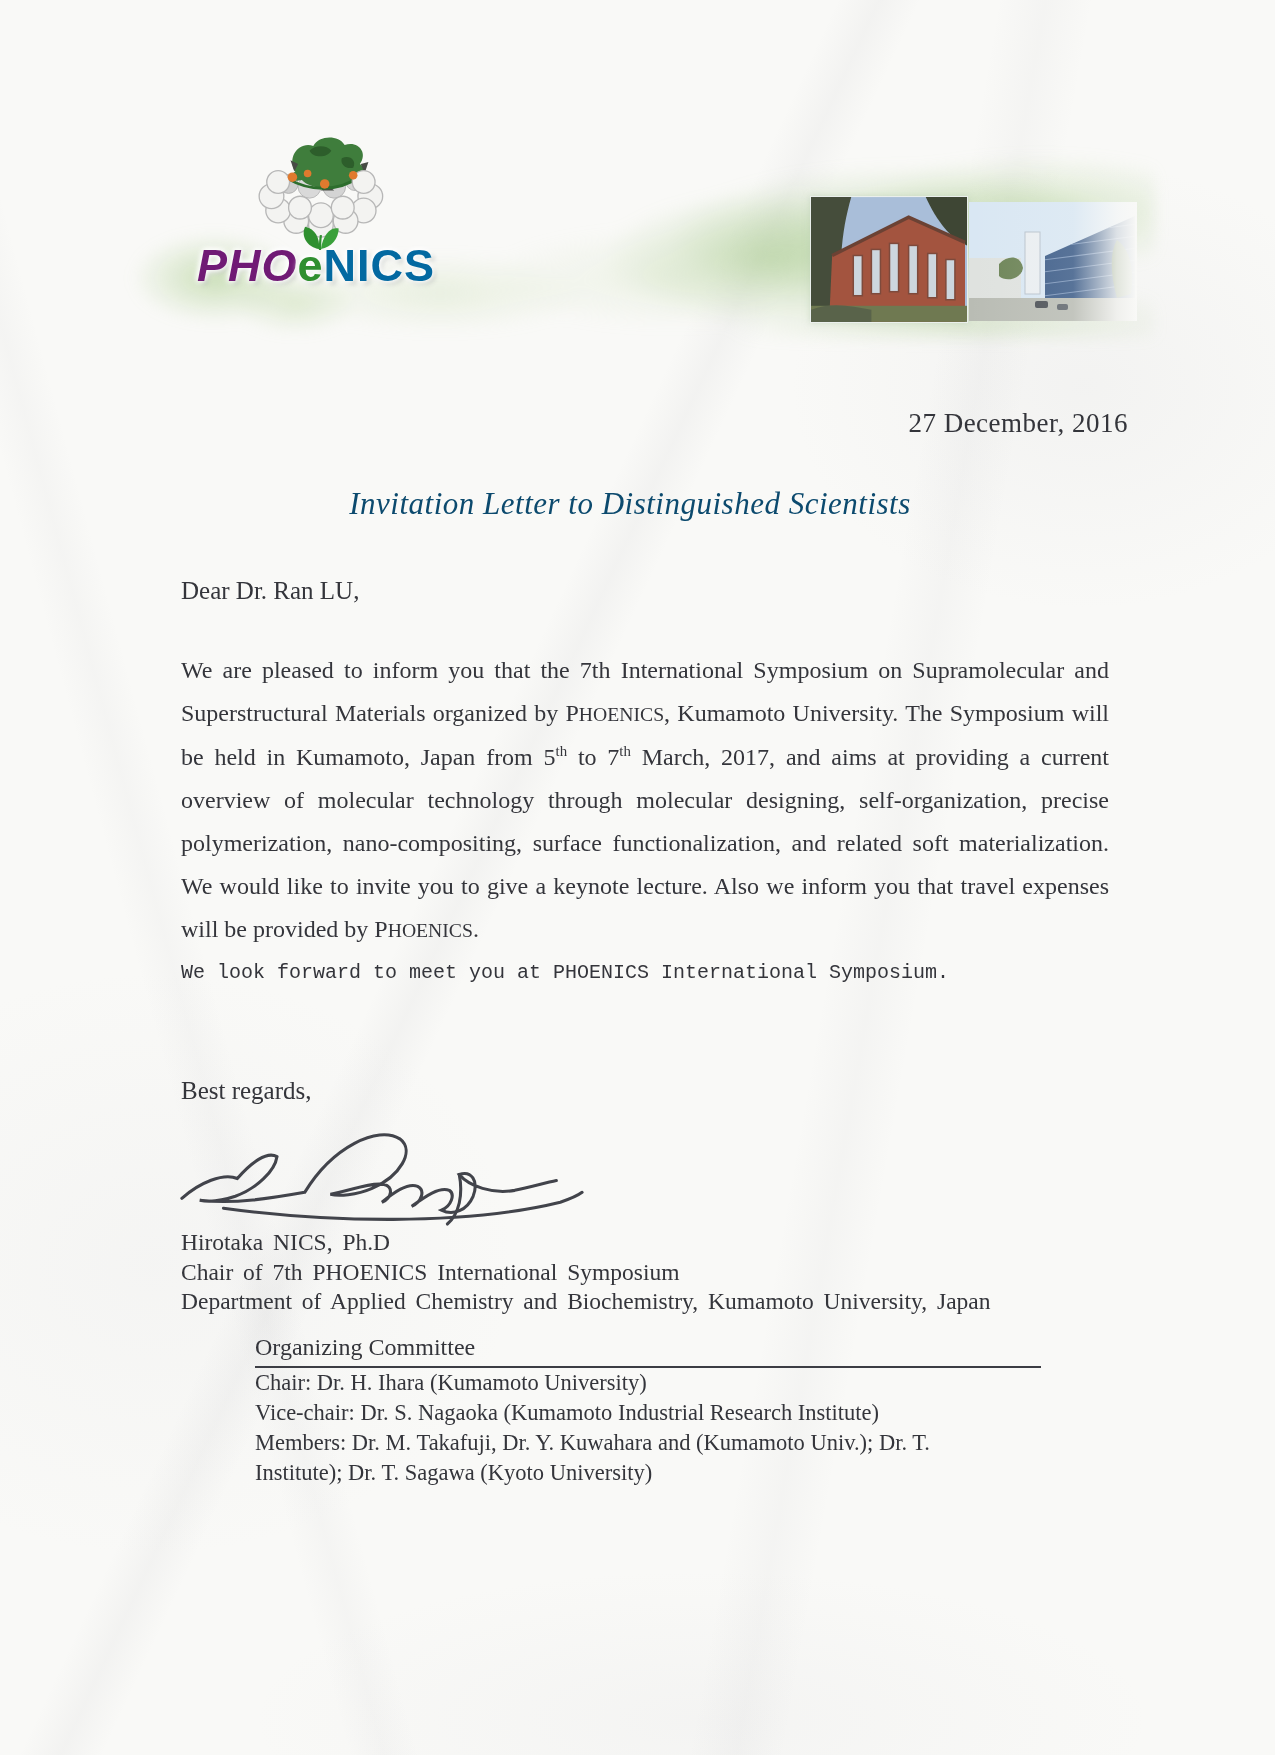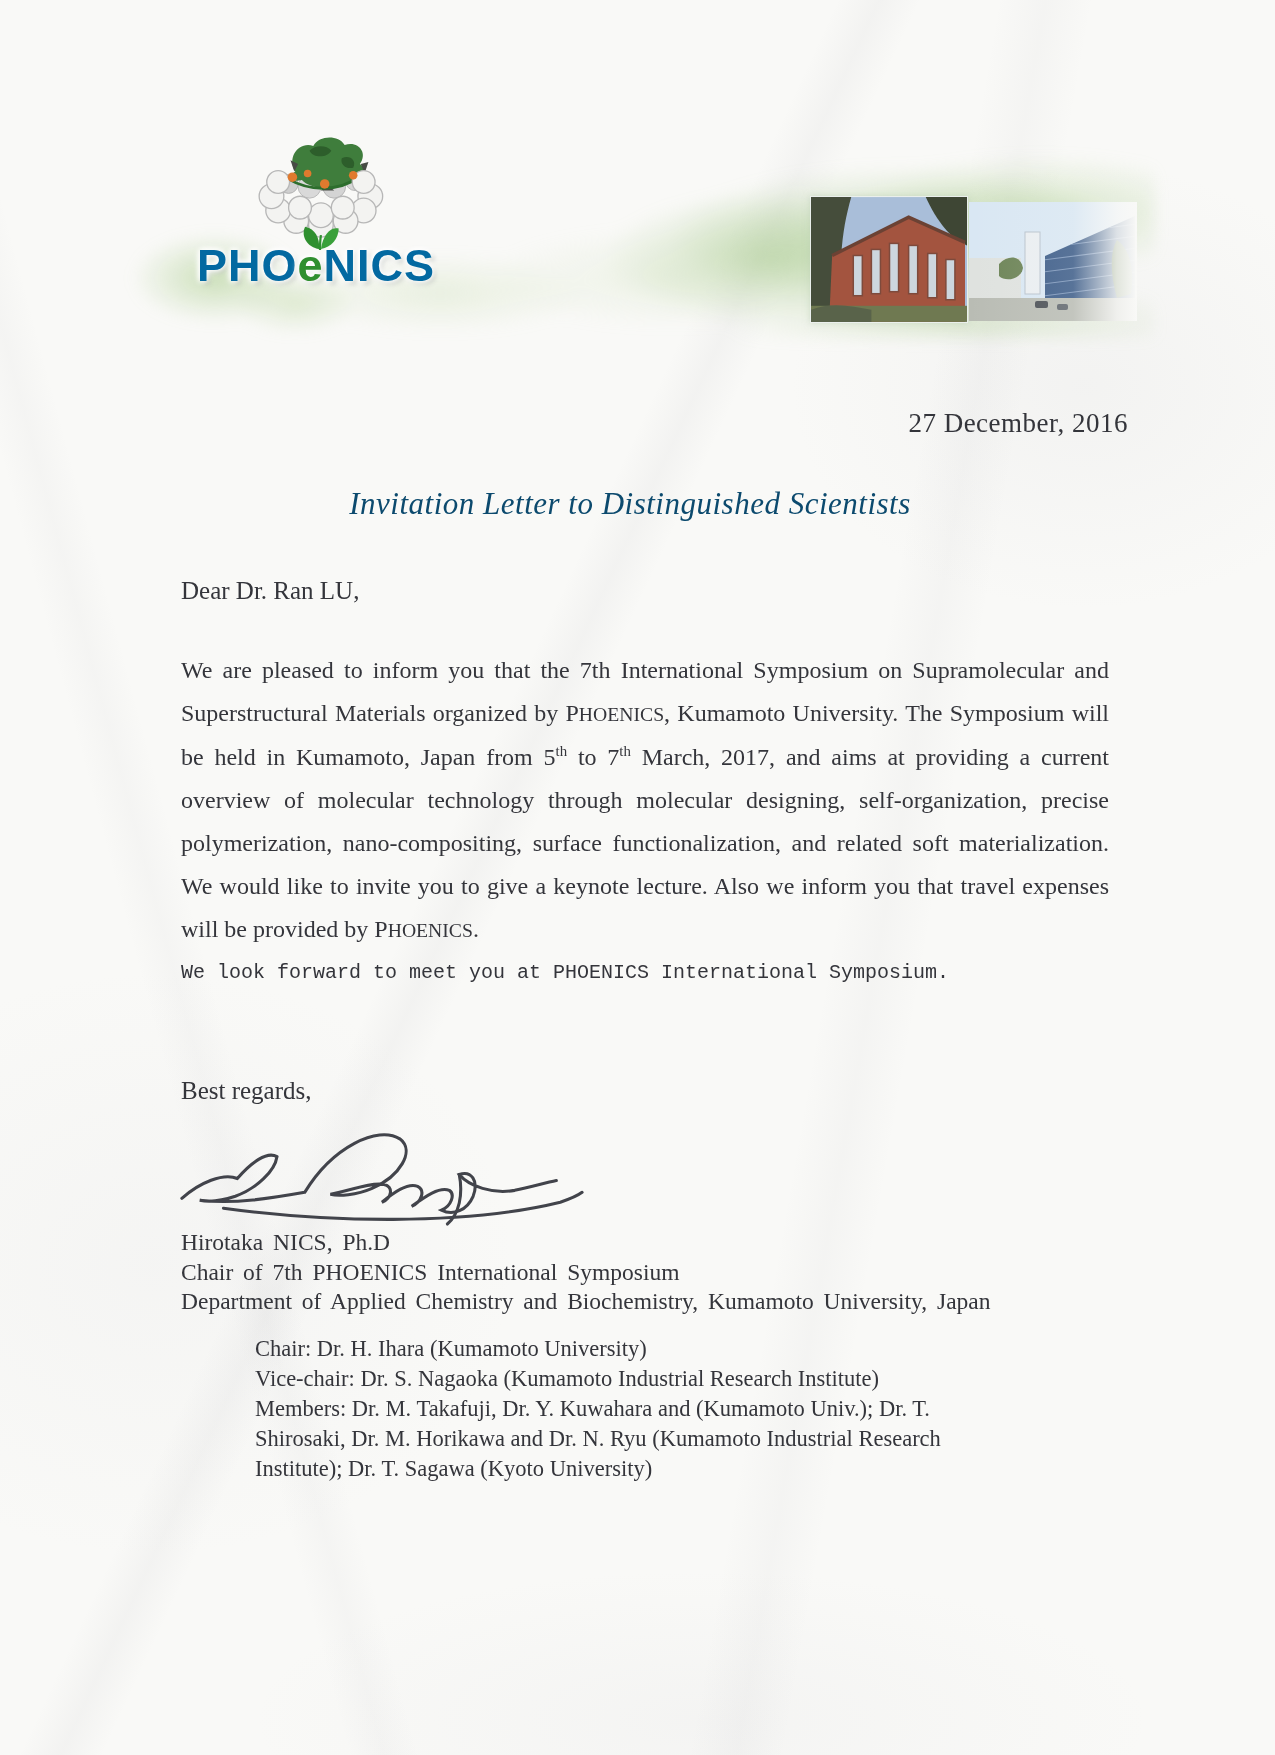--- a/index.html
+++ b/index.html
@@ -34,21 +34,21 @@
       radial-gradient(ellipse 260px 80px at 930px 85px, rgba(170,206,140,0.42), transparent 74%),
       radial-gradient(ellipse 320px 60px at 850px 195px, rgba(176,208,148,0.35), transparent 74%);
   }
   .molecule { left:243px; top:131px; width:152px; height:120px; }
   .wordmark {
     left:197px; top:243px; display:flex; align-items:flex-end;
     font-family:"Liberation Sans", sans-serif; font-weight:bold;
     font-size:45px; letter-spacing:1px; line-height:1;
     text-shadow: 0 0 5px #fff, 0 0 6px #fff, 0 0 9px #fff, 3px 3px 4px rgba(130,140,130,0.45);
   }
-  .wordmark .pho  { color:#0369a1; }
+  .wordmark .pho  { color:#701a75;font-style:italic; }
   .wordmark .nics { color:#0369a1; }
   .sprout { position:relative; display:inline-block; color:#2f8f2f; }
   .sprout .leaves { position:absolute; left:1px; top:-21px; width:42px; height:28px; }
   .photo { border:1px solid rgba(235,240,238,0.9); box-shadow:0 0 6px rgba(180,200,175,0.5); }
   .photo1 { left:810px; top:196px; width:156px; height:125px; }
   .photo2 { left:969px; top:202px; width:168px; height:119px; border:none; box-shadow:none; }
 
   
   .date-line { left:700px; top:408px; width:428px; text-align:right; font-size:27px; letter-spacing:0.5px; }
   .letter-title {
@@ -205,22 +205,22 @@
     </g>
   </svg>
 
   <div class="abs signer">
     <div>Hirotaka NICS, Ph.D</div>
     <div>Chair of 7th PHOENICS International Symposium</div>
     <div>Department of Applied Chemistry and Biochemistry, Kumamoto University, Japan</div>
   </div>
 
   <div class="abs committee">
+    <span class="committee-heading">Organizing Committee</span>
     <div class="committee-lines">
       <div>Chair: Dr. H. Ihara (Kumamoto University)</div>
       <div>Vice-chair: Dr. S. Nagaoka (Kumamoto Industrial Research Institute)</div>
       <div>Members: Dr. M. Takafuji, Dr. Y. Kuwahara and (Kumamoto Univ.); Dr. T.</div>
-      <div>Shirosaki, Dr. M. Horikawa and Dr. N. Ryu (Kumamoto Industrial Research</div>
       <div>Institute); Dr. T. Sagawa (Kyoto University)</div>
     </div>
   </div>
 
 </div>
 
 </body></html>

